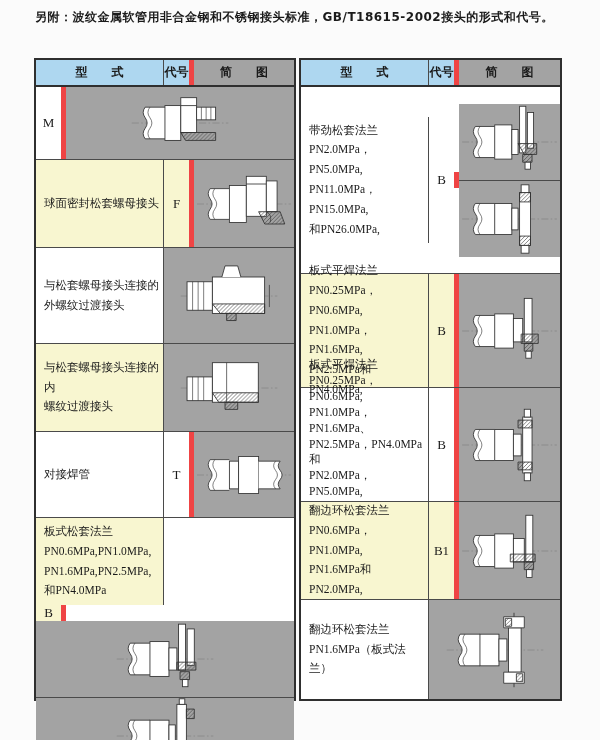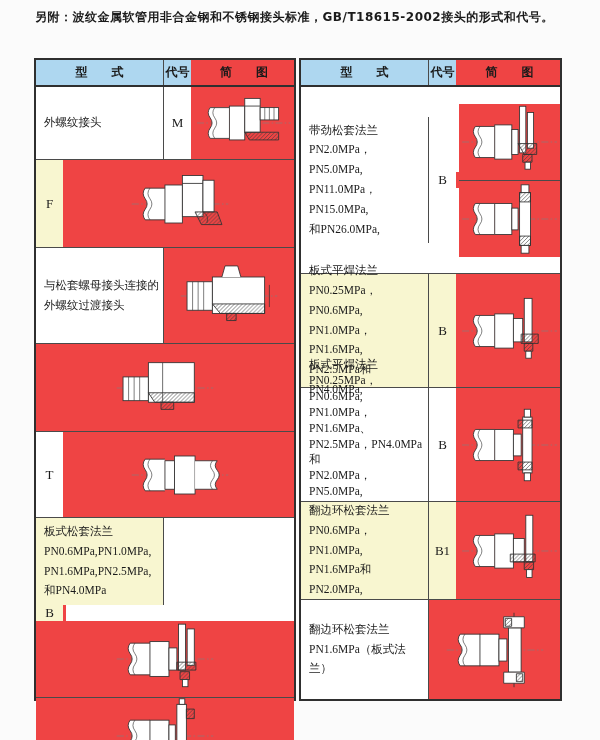--- a/index.html
+++ b/index.html
@@ -29,22 +29,22 @@
   .gtable.right{width:263px;}
   .thead{
     display:flex;height:27px;
     background:#aed7f0;
     border-bottom:2px solid #2f2f2f;
     font-weight:600;font-size:12px;
   }
   .thead .cell{display:flex;align-items:center;justify-content:center;}
   .cell{min-width:0;}
   .c-type{width:128px;border-right:1px solid #4a4a4a;}
-  .c-code{width:30px;border-right:3px solid #ef4444;}
-  .c-diag{flex:1;display:flex;flex-direction:column;background:#ef4444;}
+  .c-code{width:30px;border-right:5px solid #ef4444;}
+  .c-diag{flex:1;display:flex;flex-direction:column;background:#a3a3a3;}
   .trow{display:flex;}
   .trow + .trow{border-top:1px solid #4a4a4a;}
   .trow .c-type{
     display:flex;align-items:center;
     padding:4px 4px 4px 8px;
     font-size:11.5px;line-height:1.72;
     white-space:pre-line;
     font-family:"Liberation Serif","DejaVu Sans",serif;
   }
   .trow .c-type.tight{line-height:1.38;}
@@ -82,21 +82,20 @@
 
 <div class="tables">
   <div class="gtable left">
     <div class="thead">
       <div class="cell c-type">型　　式</div>
       <div class="cell c-code">代号</div>
       <div class="cell c-diag" style="flex-direction:row;align-items:center;justify-content:center;">简　　图</div>
     </div>
     <div id="left-rows">
         <div class="trow" style="height: 72px;">
-          <div class="cell c-type">外螺纹接头</div>
           <div class="cell c-code">M</div>
           <div class="cell c-diag">
             <div class="dsub">
               <svg viewBox="0 0 130 96" xmlns="http://www.w3.org/2000/svg">
     <use href="#g-cl"></use>
     <g stroke="#333" fill="#fff" stroke-width="1.1">
       <use href="#g-hose"></use>
       <rect x="46" y="26" width="20" height="44"></rect>
       <rect x="66" y="16" width="20" height="44"></rect>
       <line x1="66" y1="26" x2="86" y2="26"></line>
@@ -104,20 +103,21 @@
       <line x1="92" y1="28" x2="92" y2="44" stroke-width="0.8"></line>
       <line x1="98" y1="28" x2="98" y2="44" stroke-width="0.8"></line>
       <line x1="104" y1="28" x2="104" y2="44" stroke-width="0.8"></line>
       <path d="M66,60 L110,60 L110,70 L72,70 Z" fill="url(#hp)"></path>
     </g>
   </svg>
             </div>
           </div>
         </div>
         <div class="trow" style="height: 88px;">
+          <div class="cell c-type hl">球面密封松套螺母接头</div>
           <div class="cell c-code hl">F</div>
           <div class="cell c-diag">
             <div class="dsub">
               <svg viewBox="0 0 130 96" xmlns="http://www.w3.org/2000/svg">
     <use href="#g-cl"></use>
     <g stroke="#333" fill="#fff" stroke-width="1.1">
       <use href="#g-hose"></use>
       <rect x="46" y="24" width="22" height="48"></rect>
       <rect x="68" y="12" width="26" height="52"></rect>
       <line x1="68" y1="22" x2="94" y2="22"></line>
@@ -145,39 +145,42 @@
       <path d="M56,24 L60,10 L76,10 L80,24"></path>
       <path d="M44,58 L110,58 L110,70 L54,70 Z" fill="url(#hp)"></path>
       <path d="M62,70 h12 v9 h-12 Z" fill="url(#hp)"></path>
       <line x1="116" y1="34" x2="116" y2="62" stroke-width="0.9"></line>
     </g>
   </svg>
             </div>
           </div>
         </div>
         <div class="trow" style="height: 88px;">
+          <div class="cell c-type hl">与松套螺母接头连接的内
+螺纹过渡接头</div>
           <div class="cell c-diag">
             <div class="dsub">
               <svg viewBox="0 0 130 96" xmlns="http://www.w3.org/2000/svg">
     <use href="#g-cl"></use>
     <g stroke="#333" fill="#fff" stroke-width="1.1">
       <rect x="12" y="34" width="32" height="30"></rect>
       <line x1="19" y1="34" x2="19" y2="64" stroke-width="0.8"></line>
       <line x1="26" y1="34" x2="26" y2="64" stroke-width="0.8"></line>
       <line x1="33" y1="34" x2="33" y2="64" stroke-width="0.8"></line>
       <rect x="44" y="16" width="58" height="50"></rect>
       <line x1="62" y1="16" x2="62" y2="66" stroke-width="0.9"></line>
       <path d="M44,54 L102,54 L102,66 L52,66 Z" fill="url(#hp)"></path>
       <path d="M60,66 h16 v9 h-16 Z" fill="url(#hp)"></path>
     </g>
   </svg>
             </div>
           </div>
         </div>
         <div class="trow" style="height: 86px;">
+          <div class="cell c-type">对接焊管</div>
           <div class="cell c-code">T</div>
           <div class="cell c-diag">
             <div class="dsub">
               <svg viewBox="0 0 130 96" xmlns="http://www.w3.org/2000/svg">
     <use href="#g-cl"></use>
     <g stroke="#333" fill="#fff" stroke-width="1.1">
       <use href="#g-hose"></use>
       <rect x="46" y="30" width="12" height="36"></rect>
       <rect x="58" y="24" width="26" height="48"></rect>
       <path d="M84,30 H112 q-5,6 0,12 q5,6 0,12 q-5,6 0,12 H84"></path>

